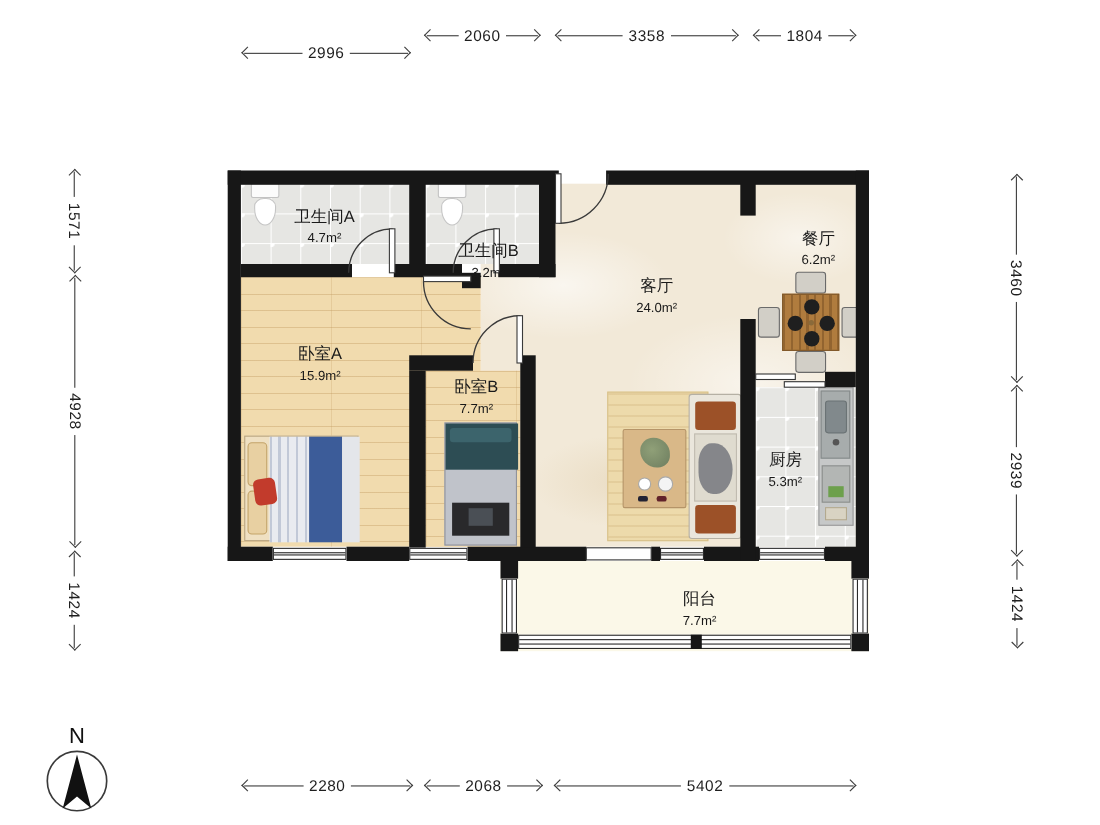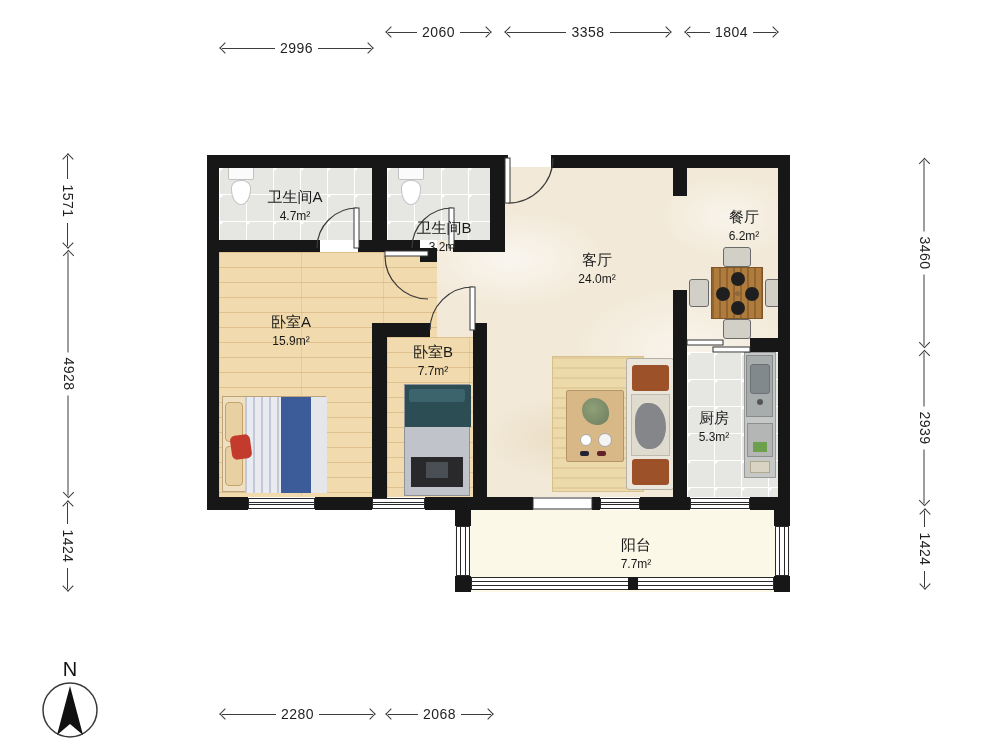--- a/index.html
+++ b/index.html
@@ -279,20 +279,27 @@
       <span class="ln"></span>
       <span class="ah r"></span>
   </div>
   <div class="dim" style="left:387px;top:706px;width:105px;">
     <span class="ah l"></span>
       <span class="ln"></span>
       <span class="tx">2068</span>
       <span class="ln"></span>
       <span class="ah r"></span>
   </div>
+  <div class="dim" style="left:505px;top:706px;width:272px;">
+    <span class="ah l"></span>
+      <span class="ln"></span>
+      <span class="tx">5402</span>
+      <span class="ln"></span>
+      <span class="ah r"></span>
+  </div>
 
   <div class="dim v" style="left:22px;top:193px;width:92px;">
     <span class="ah l"></span>
       <span class="ln"></span>
       <span class="tx">1571</span>
       <span class="ln"></span>
       <span class="ah r"></span>
   </div>
   <div class="dim v" style="left:-54px;top:366px;width:245px;">
     <span class="ah l"></span>

